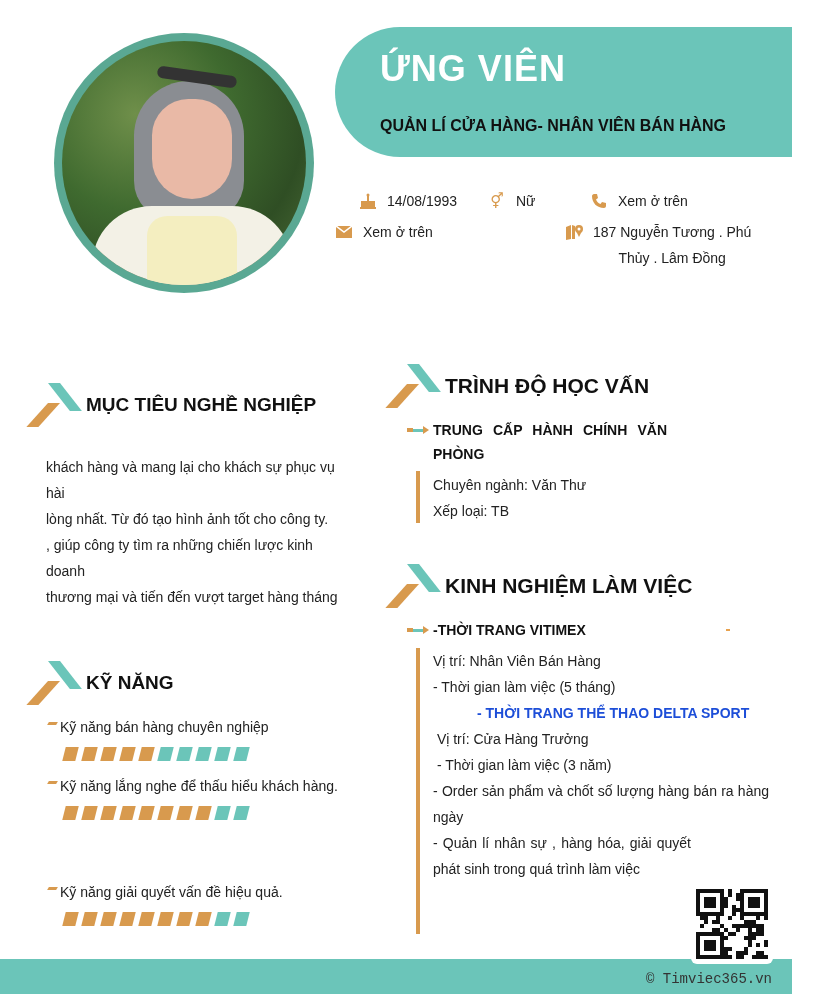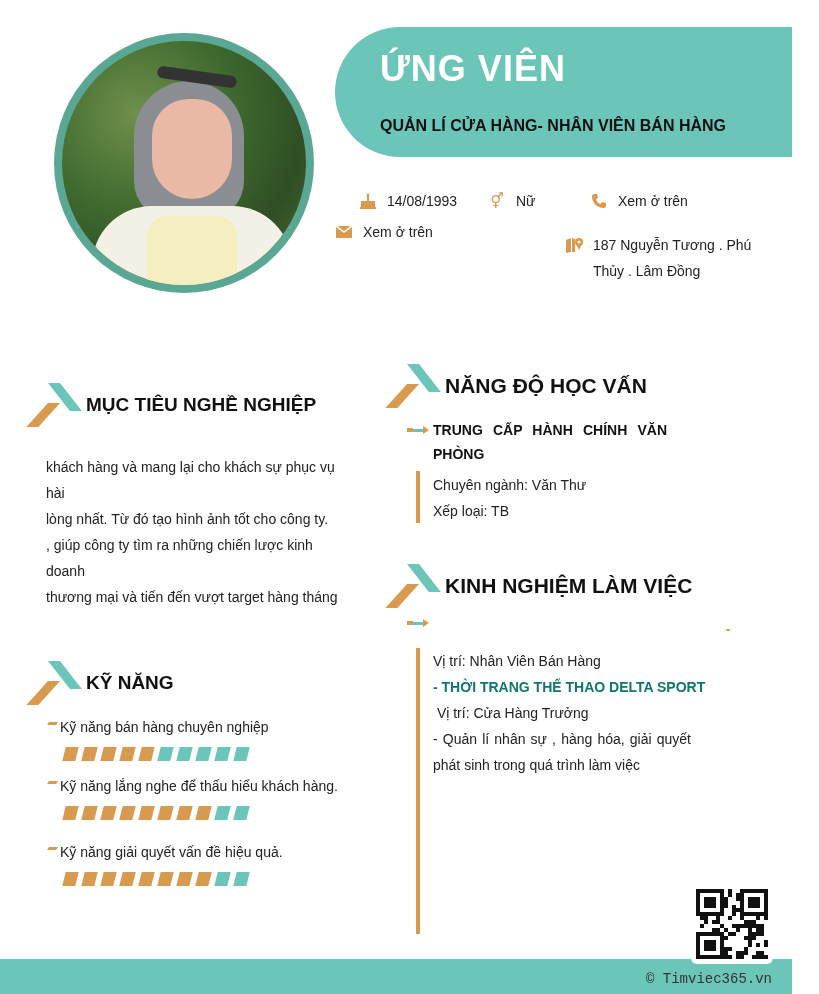--- a/index.html
+++ b/index.html
@@ -48,21 +48,21 @@
   .edu-head { position: absolute; left: 407px; top: 418px; width: 260px; font-size: 14px; font-weight: bold; line-height: 24px; color: #111; display: flex; }
   .edu-head .txt { text-align: justify; text-align-last: left; word-spacing: 6px; }
   .vline { position: absolute; width: 4px; background: #d89a4e; }
   .detail { position: absolute; font-size: 14px; line-height: 26px; color: #222; }
 
   .exp-head { position: absolute; left: 407px; top: 618px; font-size: 14px; font-weight: bold; color: #111; display: flex; align-items: center; line-height: 24px; }
   .tiny-dash { position: absolute; left: 726px; top: 629px; width: 4px; height: 2px; background: #e8a24e; }
 
   .exp-body { position: absolute; left: 433px; top: 648px; width: 336px; font-size: 14px; line-height: 26px; color: #222; }
   .exp-body .row { text-align: justify; }
-  .exp-body .bold { font-weight: bold; color: #0f766e; }
+  .exp-body .bold { font-weight: bold; color: #1d4ed8; margin-left: 44px; }
 
   .footer { position: absolute; left: 0; top: 959px; width: 792px; height: 35px; background: #6bc5b9; }
   .footer-text { position: absolute; right: 20px; top: 12px; font-family: "Liberation Mono", monospace; font-size: 14px; color: #333; }
 
   .qr { position: absolute; left: 691px; top: 884px; width: 82px; height: 80px; background: #fff; border-radius: 6px; padding: 5px; }
   .qr-grid { width: 72px; height: 70px; display: grid; grid-template-columns: repeat(18, 1fr); grid-template-rows: repeat(18, 1fr); }
   .qr-grid span { background: #111; }
 </style>
 </head>
 <body>
@@ -106,21 +106,21 @@
 </div>
 <div class="info" style="left:335px; top:219px;">
   <span class="ico">
     <svg width="16" height="12" viewBox="0 0 16 12">
         <rect x="0" y="0" width="16" height="12" fill="#d89a4e"></rect>
         <path d="M0 0 L8 6 L16 0" stroke="#fff" stroke-width="1.5" fill="none"></path>
       </svg>
   </span>
   <span>Xem ở trên</span>
 </div>
-<div class="info" style="left:565px; top:232px;">
+<div class="info" style="left:565px; top:219px;text-align:center;">
   <span class="ico">
     <svg width="17" height="16" viewBox="0 0 17 16">
         <path d="M0 3 L5 1 L5 15 L0 16 Z" fill="#d89a4e"></path>
         <path d="M6 1 L9 2 L9 15 L6 15 Z" fill="#d89a4e"></path>
         <circle cx="13" cy="5" r="4" fill="#d89a4e"></circle>
         <circle cx="13" cy="5" r="1.5" fill="#fff"></circle>
         <path d="M10 7 L13 13 L16 7 Z" fill="#d89a4e"></path>
       </svg>
   </span>
   <span style="display:flex; flex-direction:column;">
@@ -180,21 +180,21 @@
       <span class="bar on"></span>
       <span class="bar on"></span>
       <span class="bar on"></span>
     <span class="bar on"></span>
       <span class="bar on"></span>
       <span class="bar on"></span>
       <span class="bar off"></span>
       <span class="bar off"></span>
   </div>
 </div>
-<div class="skill" style="top:842px;">
+<div class="skill" style="top:882px;">
   <div class="lbl">
       <span class="dash"></span>
       <span>Kỹ năng giải quyết vấn đề hiệu quả.</span>
     </div>
   <div class="bars">
     <span class="bar on"></span>
       <span class="bar on"></span>
       <span class="bar on"></span>
       <span class="bar on"></span>
       <span class="bar on"></span>
@@ -204,21 +204,21 @@
       <span class="bar off"></span>
       <span class="bar off"></span>
   </div>
 </div>
 
 <div class="sec-title big" style="left:405px; top:364px;">
   <div class="chev">
       <div class="a"></div>
       <div class="b"></div>
     </div>
-  <h2>NĂNG ĐỘ HỌC VẤN</h2>
+  <h2>TRÌNH ĐỘ HỌC VẤN</h2>
 </div>
 <div class="edu-head">
   <span class="arrow" style="margin-top:7px;">
       <span class="t"></span>
       <span class="s"></span>
       <span class="h"></span>
     </span>
   <span class="txt">TRUNG CẤP HÀNH CHÍNH VĂN PHÒNG</span>
 </div>
 <div class="vline" style="left:416px; top:471px; height:52px;"></div>
@@ -233,27 +233,31 @@
       <div class="b"></div>
     </div>
   <h2>KINH NGHIỆM LÀM VIỆC</h2>
 </div>
 <div class="exp-head">
   <span class="arrow">
       <span class="t"></span>
       <span class="s"></span>
       <span class="h"></span>
     </span>
+  <span>-THỜI TRANG VITIMEX</span>
 </div>
 <div class="tiny-dash"></div>
 <div class="vline" style="left:416px; top:648px; height:286px;"></div>
 <div class="exp-body">
   <div class="row">Vị trí: Nhân Viên  Bán Hàng</div>
+  <div class="row">- Thời gian làm việc (5 tháng)</div>
   <div class="row bold">- THỜI TRANG THỂ THAO DELTA SPORT</div>
   <div class="row" style="white-space:pre;"> Vị trí: Cửa Hàng Trưởng</div>
+  <div class="row" style="white-space:pre;"> - Thời gian làm việc (3 năm)</div>
+  <div class="row"> - Order sản phẩm và chốt số lượng hàng bán ra hàng ngày</div>
   <div class="row" style="width:258px; text-align:justify; text-align-last:justify;">- Quản lí nhân sự , hàng hóa, giải quyết</div>
   <div class="row">phát sinh trong quá trình làm việc</div>
 </div>
 
 <div class="footer">
   <span class="footer-text">© Timviec365.vn</span>
 </div>
 
 <div class="qr">
   <div class="qr-grid" id="qr-grid">

